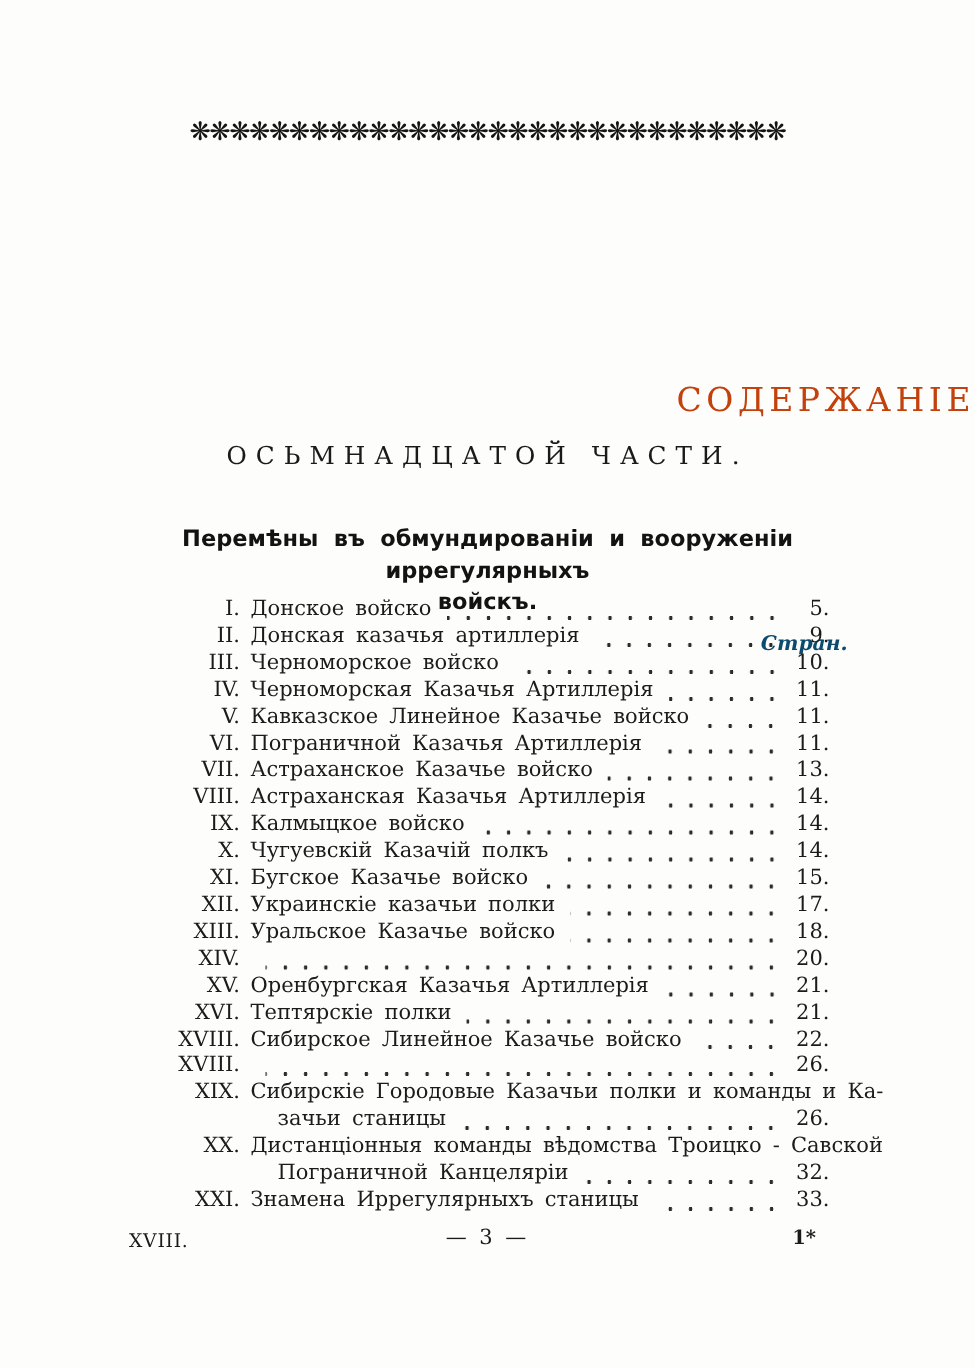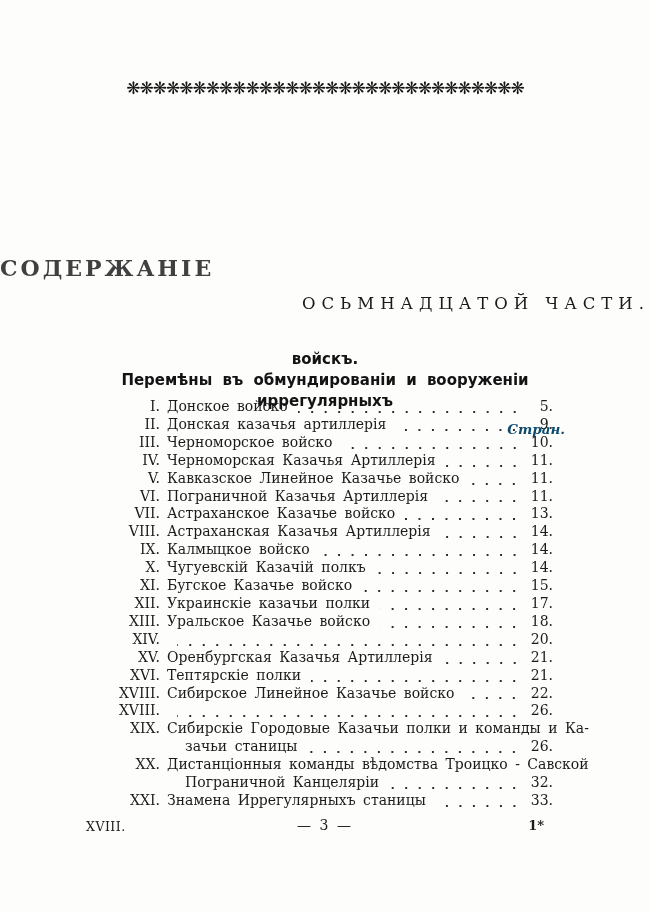--- a/index.html
+++ b/index.html
@@ -20,31 +20,31 @@
     font-family: "DejaVu Sans", sans-serif;
     font-size: 17px; line-height: 24px;
     letter-spacing: -1px;
     color: #141414;
     white-space: nowrap; overflow: hidden;
     text-align: center;
   }
   .title {
     position: absolute; top: 255px; left: 0; width: 650px;
     margin: 0;
-    text-align: left;
-    font-family: "DejaVu Serif", serif;
-    font-weight: bold;
+    text-align: right;
+    font-family: "DejaVu Serif", serif;
+    font-weight: normal;
     font-size: 22px;
     letter-spacing: 3px;
-    color: #404040;
+    color: #c2410c;
   }
   .subtitle {
     position: absolute; top: 294px; left: 0; width: 650px;
     margin: 0;
-    text-align: right;
+    text-align: center;
     font-family: "DejaVu Serif", serif;
     font-weight: normal;
     font-size: 16.5px;
     letter-spacing: 6px;
     color: #1a1a1a;
   }
   .heading {
     position: absolute; top: 349px; left: 60px; width: 530px;
     text-align: center;
     font-family: "DejaVu Sans", sans-serif;
@@ -120,22 +120,22 @@
 
 <div class="page">
 
   <div class="ornament">❋❋❋❋❋❋❋❋❋❋❋❋❋❋❋❋❋❋❋❋❋❋❋❋❋❋❋❋❋❋</div>
 
   <h1 class="title">СОДЕРЖАНІЕ</h1>
 
   <h2 class="subtitle">ОСЬМНАДЦАТОЙ ЧАСТИ.</h2>
 
   <div class="heading">
+    <div>Перемѣны въ обмундированіи и вооруженіи иррегулярныхъ</div>
     <div>войскъ.</div>
-    <div>Перемѣны въ обмундированіи и вооруженіи иррегулярныхъ</div>
   </div>
 
   <div class="stran">Стран.</div>
 
   <div class="toc" id="toc">
       <div class="toc-line">
         <span class="num">I.</span>
         <span class="txt">Донское войско</span>
         <span class="leader"></span>
         <span class="pg">5.</span>

